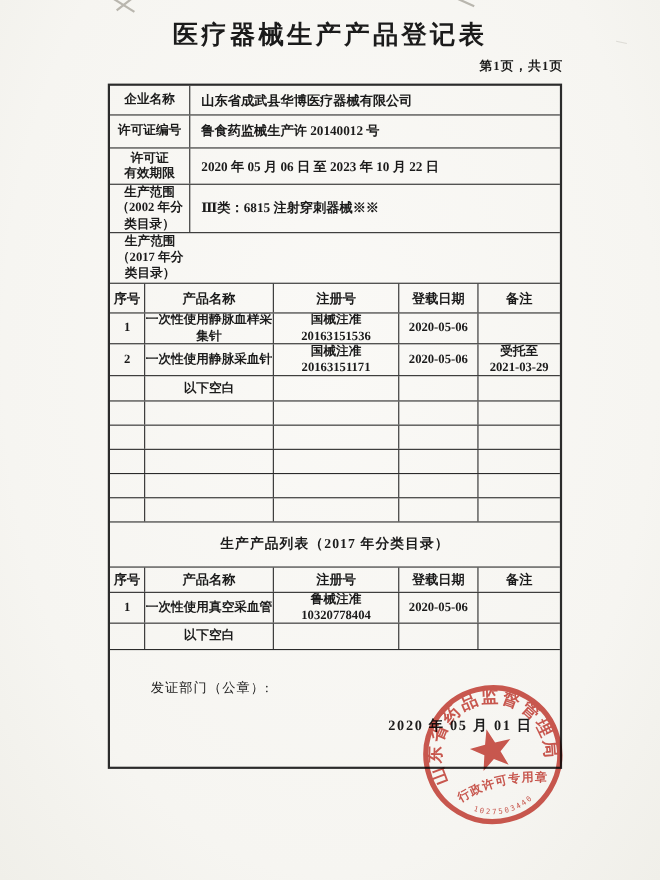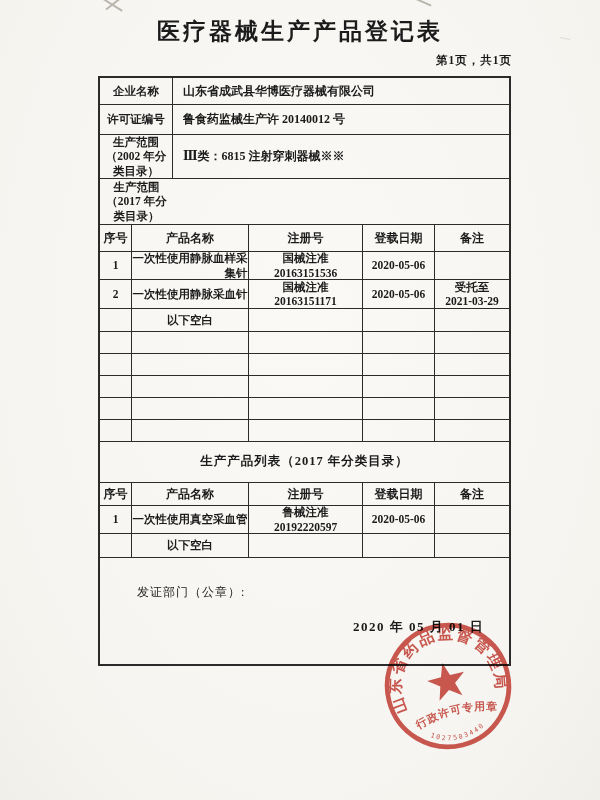--- a/index.html
+++ b/index.html
@@ -33,21 +33,21 @@
     box-sizing:border-box;border-right:1.5px solid #2b2b2b;
     display:flex;align-items:center;justify-content:center;
     text-align:center;white-space:pre-line;line-height:1.25;
     font-weight:700;font-size:11.5px;overflow:hidden;
   }
   .c:last-child{border-right:none;}
   .lbl{width:73px;}
   .val{flex:1;justify-content:flex-start;text-align:center;padding-left:10px;font-size:12px;}
   .sec{justify-content:center;font-size:12.5px;letter-spacing:1px;width:100%;}
   .co-no{width:32px;}
-  .co-name{width:117px;text-align:right;}
+  .co-name{width:117px;}
   .co-reg{width:114px;}
   .co-date{width:72px;}
   .co-rem{flex:1;}
   .hdr .c{font-size:12px;}
   .footer-cell{position:relative;height:106px;border-bottom:none;}
   .issuer{position:absolute;left:37px;top:26px;font-size:12px;font-weight:400;letter-spacing:1px;}
   .issue-date{position:absolute;left:253px;top:60px;font-size:13px;font-weight:700;letter-spacing:1.5px;}
   .seal{
     position:absolute;left:372px;top:610px;width:152px;height:152px;
     mix-blend-mode:multiply;opacity:.87;filter:blur(.25px);
@@ -74,20 +74,25 @@
   <div class="form">
 
     <div class="frow" style="height:27px">
       <div class="c lbl">企业名称</div>
       <div class="c val">山东省成武县华博医疗器械有限公司</div>
     </div>
     <div class="frow" style="height:30px">
       <div class="c lbl">许可证编号</div>
       <div class="c val">鲁食药监械生产许 20140012 号</div>
     </div>
+    <div class="frow" style="height:33px">
+      <div class="c lbl">许可证
+有效期限</div>
+      <div class="c val">2020 年 05 月 06 日 至 2023 年 10 月 22 日</div>
+    </div>
     <div class="frow" style="height:44px">
       <div class="c lbl">生产范围
 （2002 年分
 类目录）</div>
       <div class="c val">Ⅲ类：6815 注射穿刺器械※※</div>
     </div>
     <div class="frow" style="height:46px">
       <div class="c lbl">生产范围
 （2017 年分
 类目录）</div>
@@ -169,21 +174,21 @@
       <div class="c co-no">序号</div>
       <div class="c co-name">产品名称</div>
       <div class="c co-reg">注册号</div>
       <div class="c co-date">登载日期</div>
       <div class="c co-rem">备注</div>
     </div>
     <div class="frow" style="height:28px">
       <div class="c co-no">1</div>
       <div class="c co-name">一次性使用真空采血管</div>
       <div class="c co-reg">鲁械注准
-20192220597</div>
+10320778404</div>
       <div class="c co-date">2020-05-06</div>
       <div class="c co-rem"></div>
     </div>
     <div class="frow" style="height:24px">
       <div class="c co-no"></div>
       <div class="c co-name">以下空白</div>
       <div class="c co-reg"></div>
       <div class="c co-date"></div>
       <div class="c co-rem"></div>
     </div>

